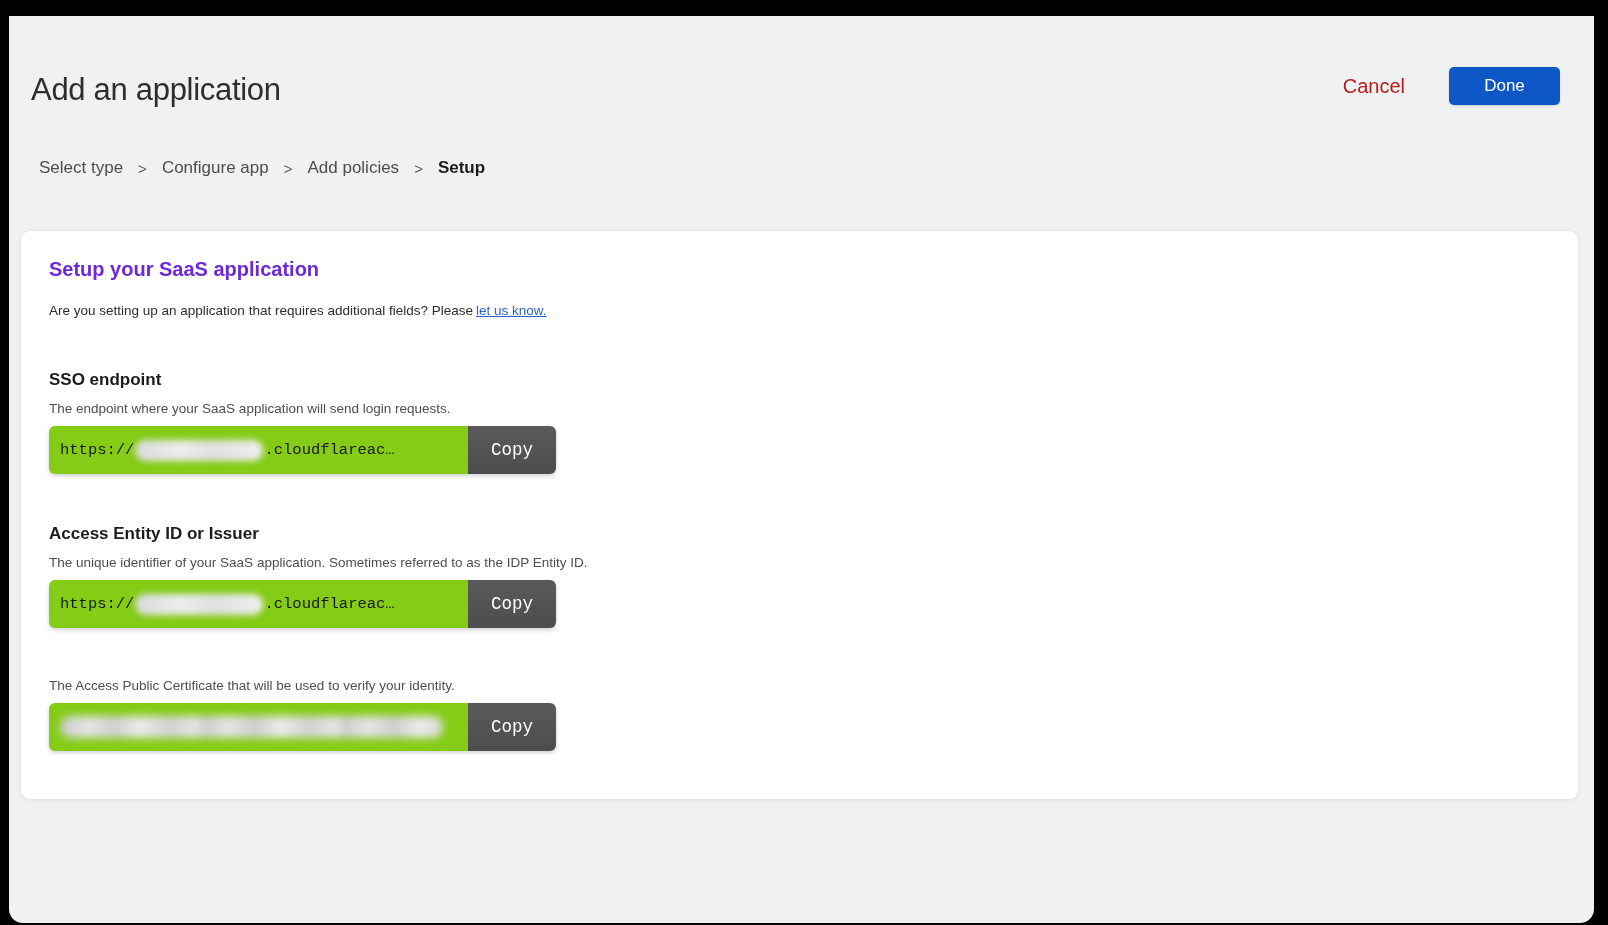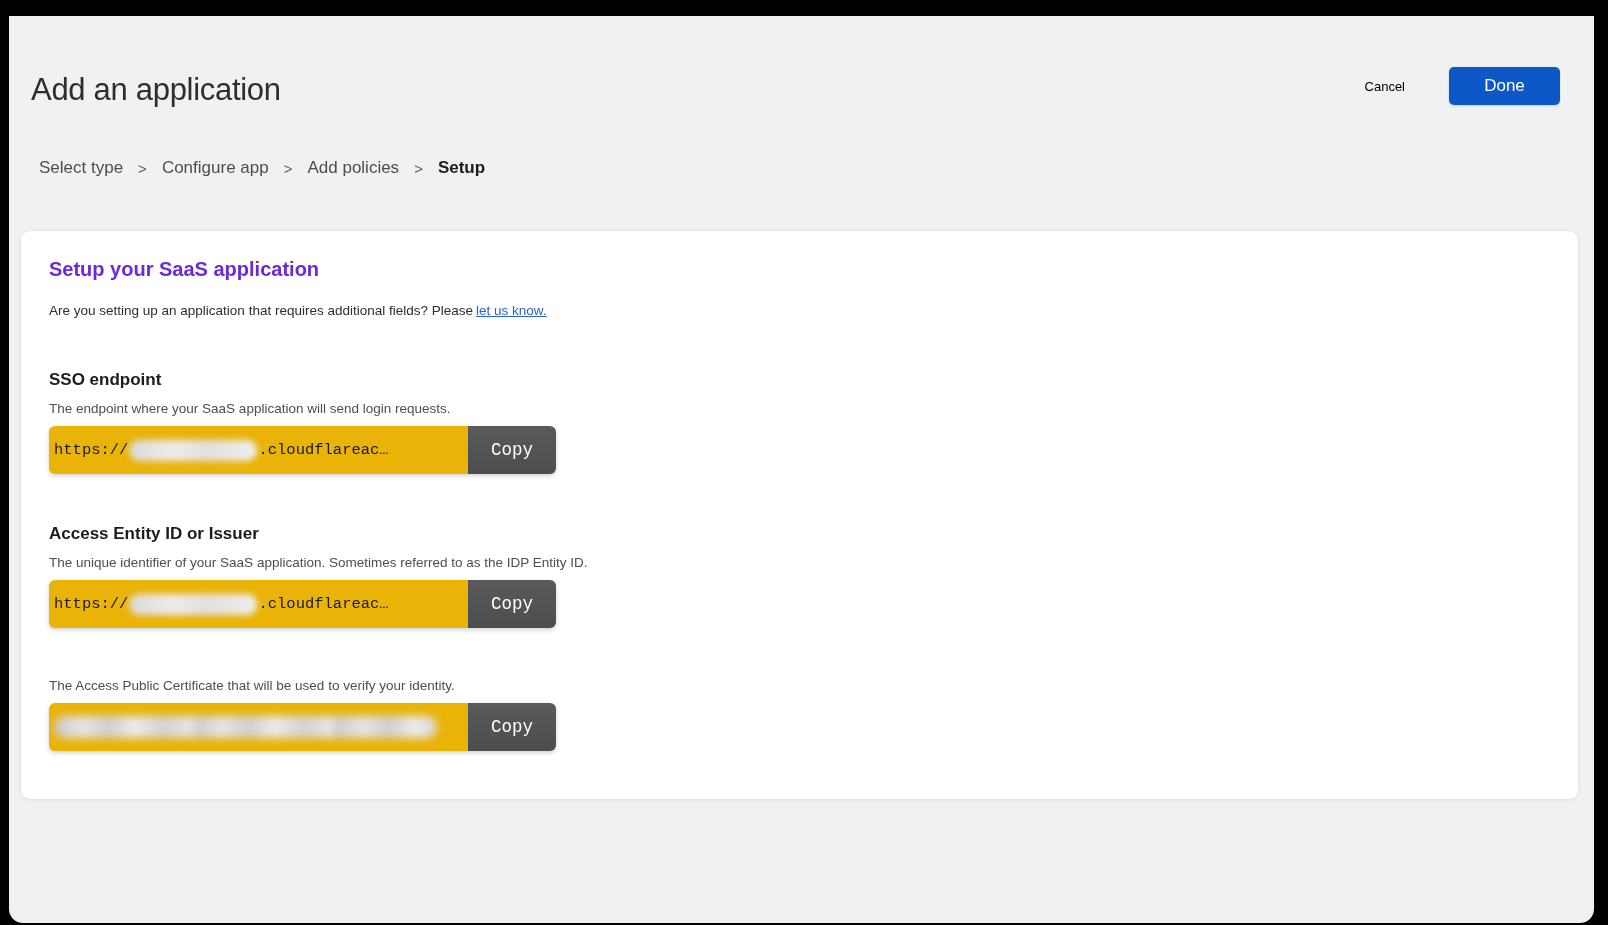--- a/index.html
+++ b/index.html
@@ -39,22 +39,22 @@
     color: #2e2e2e;
     letter-spacing: -0.3px;
   }
   .header-actions {
     display: flex;
     align-items: center;
     gap: 44px;
     margin-top: -8px;
   }
   .cancel-link {
-    font-size: 13px;
-    color: #000000;
+    font-size: 20px;
+    color: #b91c1c;
     background: none;
     border: none;
     cursor: pointer;
     font-family: inherit;
   }
   .done-button {
     width: 111px;
     height: 38px;
     background: #0d57c6;
     color: #ffffff;
@@ -130,23 +130,23 @@
     display: flex;
     align-items: stretch;
     width: 507px;
     height: 48px;
     filter: drop-shadow(0 2px 2px rgba(0,0,0,0.18));
   }
   .value-box {
     width: 419px;
     display: flex;
     align-items: center;
-    background: #eab308;
+    background: #84cc16;
     border-radius: 6px 0 0 6px;
-    padding-left: 5px;
+    padding-left: 11px;
     font-family: "Liberation Mono", monospace;
     font-size: 15.5px;
     color: #1a1a1a;
     white-space: nowrap;
     overflow: hidden;
   }
   .redacted-chunk {
     display: inline-block;
     width: 128px;
     height: 21px;

